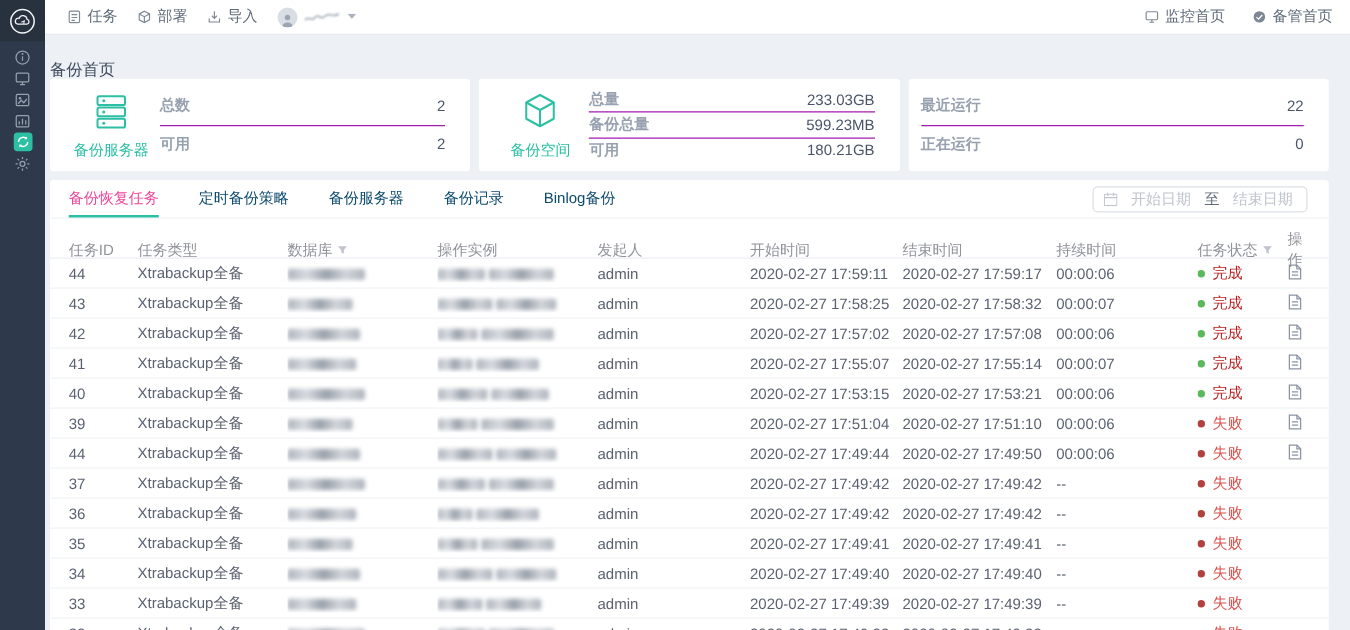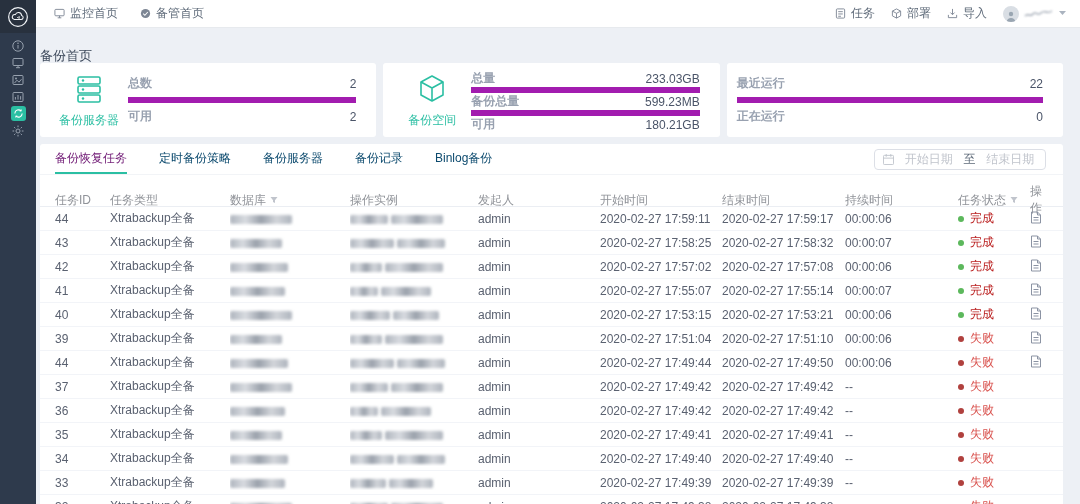--- a/index.html
+++ b/index.html
@@ -28,30 +28,30 @@
   
   .page-title { position:absolute; left:40px; top:47px; font-size:13px; color:#3e4a5c; }
 
   
   .cards { position:absolute; left:40px; top:63px; width:1023px; height:74px; display:flex; gap:7px; }
   .card { flex:1; background:#fff; border-radius:3px; display:flex; padding:7px 20px 7px 10px; }
   .card-icon-block { width:78px; display:flex; flex-direction:column; align-items:center; justify-content:center; gap:3px; }
   .card-label { color:#2bbfa3; font-size:12px; white-space:nowrap; }
   .card-rows { flex:1; display:flex; flex-direction:column; }
   .crow { flex:1; display:flex; align-items:center; justify-content:space-between; }
-  .crow + .crow { border-top:6px solid #a21caf; }
+  .crow + .crow { border-top:1px solid #a21caf; }
   .crow .k { color:#98a1b0;font-weight:bold; }
   .crow .v { color:#4a5468; }
 
   
   .panel { position:absolute; left:40px; top:144px; width:1023px; height:360px; background:#fff; border-radius:3px 3px 0 0; overflow:hidden; }
   .tabs-row { height:31px; display:flex; align-items:center; padding:0 15px; position:relative; border-bottom:1px solid #f2f4f7; }
   .tabs { display:flex; gap:32px; height:100%; }
   .tab { display:flex; align-items:center; color:#0c4a6e; cursor:pointer; height:100%; border-bottom:2px solid transparent; }
-  .tab.active { color:#701a75; border-bottom-color:#2bbfa3; }
+  .tab.active { color:#ec4899; border-bottom-color:#2bbfa3; }
   .date-filter { position:absolute; right:17px; top:5px; width:172px; height:21px; border:1px solid #dcdfe6; border-radius:4px; display:flex; align-items:center; padding:0 8px; gap:8px; background:#fff; cursor:pointer; }
   .date-filter .ph { color:#c0c4cc; flex:1; text-align:center; }
   .date-filter .sep { color:#5f6b7a; }
 
   
   .trow { display:grid; grid-template-columns:55px 120px 120px 128px 122px 122px 123px 113px 72px 1fr; align-items:center; padding:0 15px; height:24px; }
   .thead { color:#909399; border-bottom:1px solid #ebeef3; margin-top:8px; }
   .th { display:flex; align-items:center; gap:4px; }
   .tbody .trow { border-bottom:1px solid #f2f4f8; color:#5a6170; }
   .cell { white-space:nowrap; overflow:hidden; }
@@ -135,41 +135,20 @@
               <line x1="2.1" y1="9.9" x2="3.3" y2="8.7"></line>
               <line x1="8.7" y1="3.3" x2="9.9" y2="2.1"></line>
             </g>
           </svg>
         </span>
       </div>
     </div>
 </div>
 
 <div class="topbar">
-  <div class="tb-group">
-      <span class="tb-item">
-        <span>
-          <svg width="11" height="11" viewBox="0 0 12 12">
-            <rect x="1" y="1.5" width="10" height="7" rx="1" fill="none" stroke="#7d8694"></rect>
-            <line x1="4" y1="10.7" x2="8" y2="10.7" stroke="#7d8694"></line>
-            <line x1="6" y1="8.5" x2="6" y2="10.7" stroke="#7d8694"></line>
-          </svg>
-        </span>
-        <span>监控首页</span>
-      </span>
-      <span class="tb-item">
-        <span>
-          <svg width="11" height="11" viewBox="0 0 12 12">
-            <circle cx="6" cy="6" r="5" fill="#7d8694"></circle>
-            <path d="M3.5 6.2l1.8 1.8 3.2-3.6" fill="none" stroke="#fff" stroke-width="1.1"></path>
-          </svg>
-        </span>
-        <span>备管首页</span>
-      </span>
-    </div>
   <div class="tb-group right">
     <span id="tb-actions-host" style="display:flex;gap:16px;">
         <span class="tb-item">
           <span>
             <svg width="11" height="11" viewBox="0 0 12 12">
               <rect x="1.5" y="1" width="9" height="10" rx="1" fill="none" stroke="#7d8694"></rect>
               <line x1="3.5" y1="4" x2="8.5" y2="4" stroke="#7d8694"></line>
               <line x1="3.5" y1="6.5" x2="8.5" y2="6.5" stroke="#7d8694"></line>
               <line x1="3.5" y1="9" x2="6.5" y2="9" stroke="#7d8694"></line>
             </svg>
@@ -204,20 +183,41 @@
           </svg>
       </span>
       <svg class="squiggle" width="30" height="12" viewBox="0 0 30 12">
           <path d="M1 8c3-4 5 2 8-2s4 3 8-1 6 2 11-2" fill="none" stroke="#8d97a5" stroke-width="1.4"></path>
         </svg>
       <svg width="7" height="5" viewBox="0 0 7 5">
           <path d="M0 0l3.5 4L7 0z" fill="#aab3bf"></path>
         </svg>
     </span>
   </div>
+  <div class="tb-group">
+      <span class="tb-item">
+        <span>
+          <svg width="11" height="11" viewBox="0 0 12 12">
+            <rect x="1" y="1.5" width="10" height="7" rx="1" fill="none" stroke="#7d8694"></rect>
+            <line x1="4" y1="10.7" x2="8" y2="10.7" stroke="#7d8694"></line>
+            <line x1="6" y1="8.5" x2="6" y2="10.7" stroke="#7d8694"></line>
+          </svg>
+        </span>
+        <span>监控首页</span>
+      </span>
+      <span class="tb-item">
+        <span>
+          <svg width="11" height="11" viewBox="0 0 12 12">
+            <circle cx="6" cy="6" r="5" fill="#7d8694"></circle>
+            <path d="M3.5 6.2l1.8 1.8 3.2-3.6" fill="none" stroke="#fff" stroke-width="1.1"></path>
+          </svg>
+        </span>
+        <span>备管首页</span>
+      </span>
+    </div>
 </div>
 
 <div class="page-title">备份首页</div>
 
 <div class="cards">
     <div class="card">
       <div class="card-icon-block">
        <span><svg width="34" height="34" viewBox="0 0 34 34">
             <g fill="none" stroke="#2bbfa3" stroke-width="1.6">
               <rect x="6" y="5" width="22" height="7" rx="1.5"></rect>

